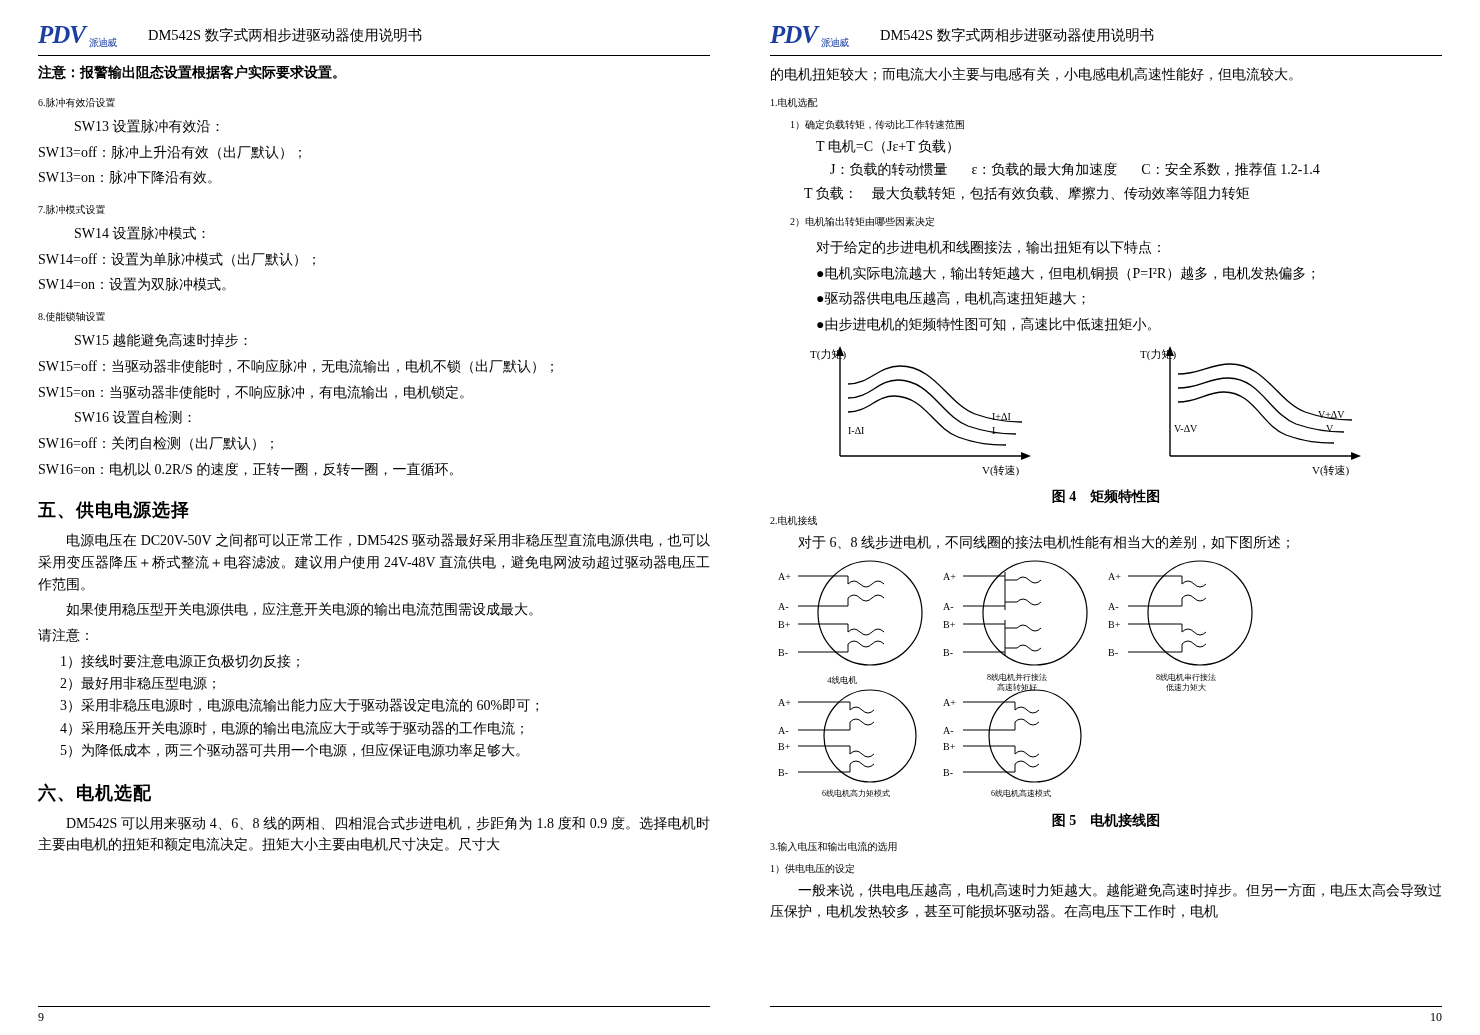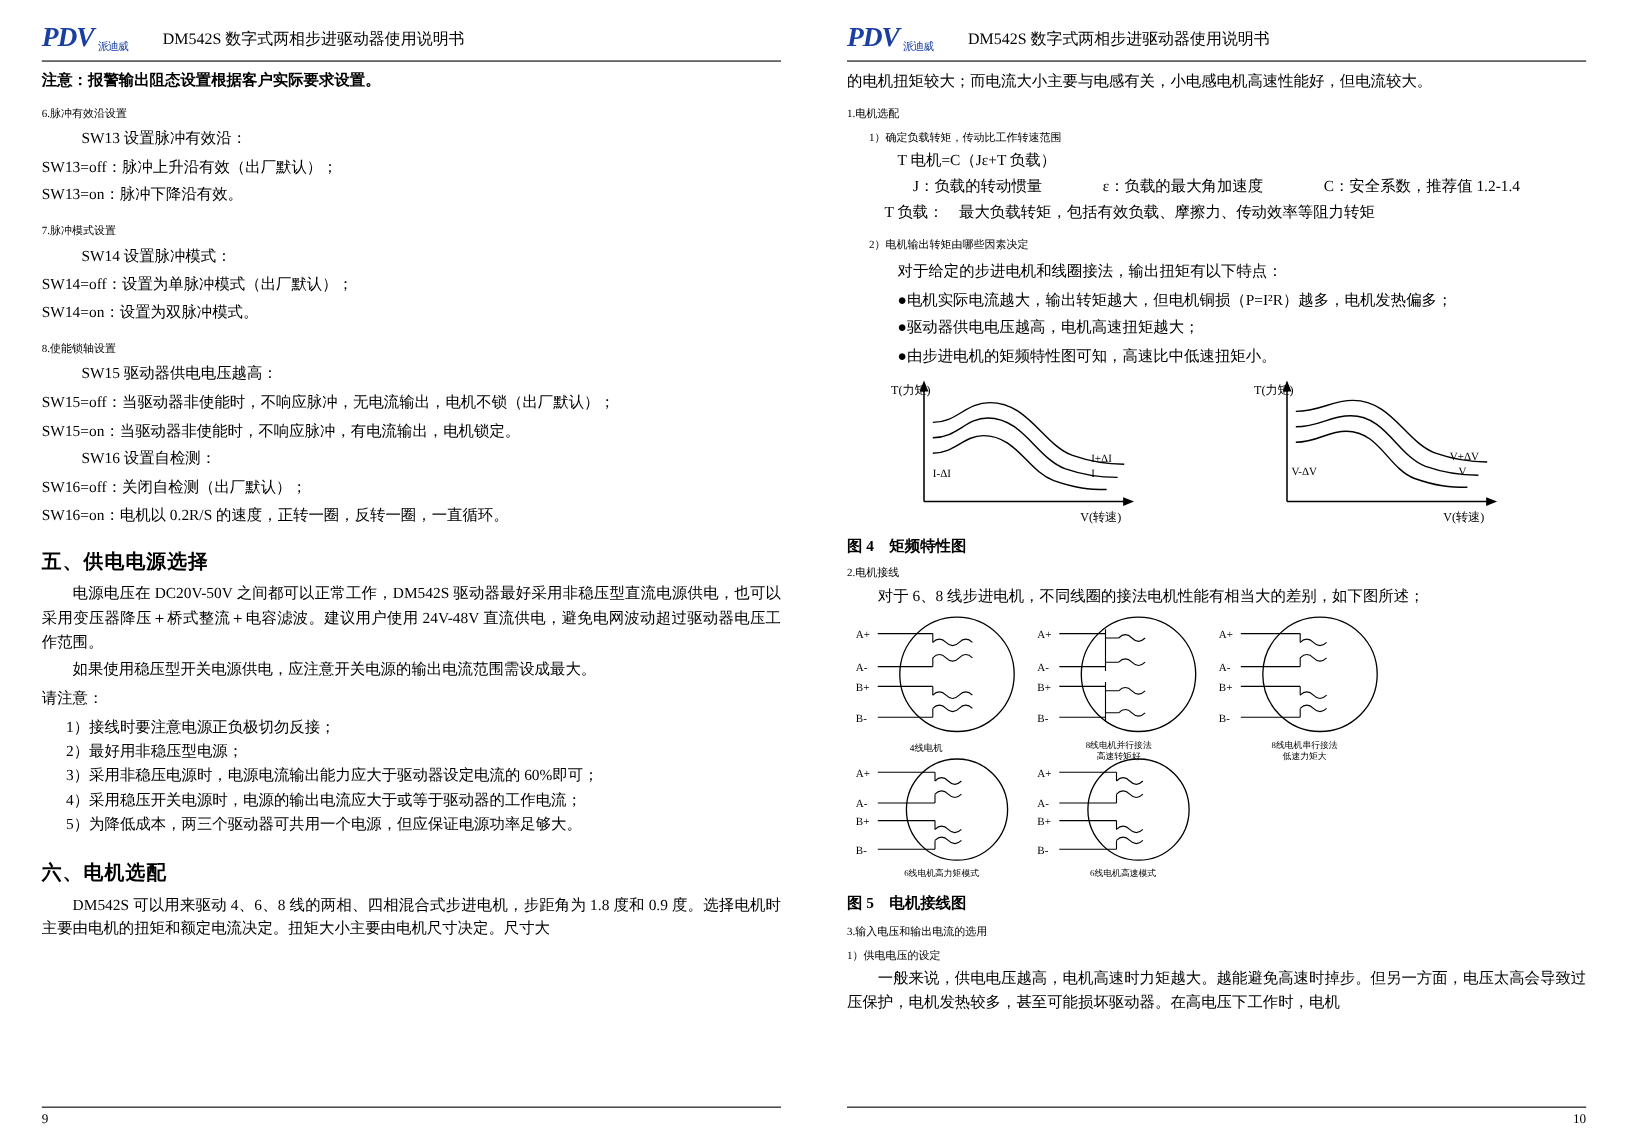--- a/index.html
+++ b/index.html
@@ -19,21 +19,21 @@
   .note{font-size:14px;font-weight:bold;margin:8px 0 2px 0;}
   h3.sec{font-size:10px;font-weight:normal;margin:14px 0 6px 0;}
   h2.big{font-size:18px;font-weight:bold;margin:18px 0 8px 0;letter-spacing:1px;}
   p.t{font-size:14px;margin:4px 0;line-height:1.55;}
   p.ind{text-indent:2em;}
   p.ind1{padding-left:36px;}
   .body-block{font-size:14px;line-height:1.62;text-align:justify;}
   .list li{font-size:14px;line-height:1.6;list-style:none;}
   ul.list{margin:2px 0 0 0;padding-left:22px;}
   .bullet{margin-left:20px;}
-  .fig-cap{text-align:left;font-size:14px;font-weight:bold;margin-top:4px;}
+  .fig-cap{text-align:center;font-size:14px;font-weight:bold;margin-top:4px;}
   svg{display:block;}
   .flexrow{display:flex;}
 </style>
 </head>
 <body>
 
 <div class="page left-page">
   <div class="hdr">
     <span class="logo"><span>PDV</span><span class="logo-cn">派迪威</span></span>
     <span class="hdr-title">DM542S 数字式两相步进驱动器使用说明书</span>
@@ -46,21 +46,21 @@
   <p class="t ind1">SW13 设置脉冲有效沿：</p>
   <p class="t">SW13=off：脉冲上升沿有效（出厂默认）；</p>
   <p class="t">SW13=on：脉冲下降沿有效。</p>
 
   <h3 class="sec">7.脉冲模式设置</h3>
   <p class="t ind1">SW14 设置脉冲模式：</p>
   <p class="t">SW14=off：设置为单脉冲模式（出厂默认）；</p>
   <p class="t">SW14=on：设置为双脉冲模式。</p>
 
   <h3 class="sec">8.使能锁轴设置</h3>
-  <p class="t ind1">SW15 驱动器供电电压越高：</p>
+  <p class="t ind1">SW15 越能避免高速时掉步：</p>
   <p class="t">SW15=off：当驱动器非使能时，不响应脉冲，无电流输出，电机不锁（出厂默认）；</p>
   <p class="t">SW15=on：当驱动器非使能时，不响应脉冲，有电流输出，电机锁定。</p>
 
   <p class="t ind1">SW16 设置自检测：</p>
   <p class="t">SW16=off：关闭自检测（出厂默认）；</p>
   <p class="t">SW16=on：电机以 0.2R/S 的速度，正转一圈，反转一圈，一直循环。</p>
 
   <h2 class="big">五、供电电源选择</h2>
   <p class="t ind body-block">电源电压在 DC20V-50V 之间都可以正常工作，DM542S 驱动器最好采用非稳压型直流电源供电，也可以采用变压器降压＋桥式整流＋电容滤波。建议用户使用 24V-48V 直流供电，避免电网波动超过驱动器电压工作范围。</p>
   <p class="t ind body-block">如果使用稳压型开关电源供电，应注意开关电源的输出电流范围需设成最大。</p>
@@ -87,21 +87,21 @@
     <span class="logo"><span>PDV</span><span class="logo-cn">派迪威</span></span>
     <span class="hdr-title">DM542S 数字式两相步进驱动器使用说明书</span>
   </div>
   <div class="hdr-rule"></div>
 
   <p class="t" style="margin-top:8px">的电机扭矩较大；而电流大小主要与电感有关，小电感电机高速性能好，但电流较大。</p>
 
   <h3 class="sec" style="margin-top:10px">1.电机选配</h3>
   <h3 class="sec" style="margin:8px 0 4px 20px">1）确定负载转矩，传动比工作转速范围</h3>
   <p class="t" style="margin-left:46px">T 电机=C（Jε+T 负载）</p>
-  <div class="flexrow" style="margin-left:60px;font-size:14px;gap:55px">
+  <div class="flexrow" style="margin-left:60px;font-size:14px;gap:24px">
     <span>J：负载的转动惯量</span>
     <span>ε：负载的最大角加速度</span>
     <span>C：安全系数，推荐值 1.2-1.4</span>
   </div>
   <p class="t" style="margin-left:34px">T 负载：　最大负载转矩，包括有效负载、摩擦力、传动效率等阻力转矩</p>
 
   <h3 class="sec" style="margin:10px 0 8px 20px">2）电机输出转矩由哪些因素决定</h3>
   <p class="t" style="margin-left:46px">对于给定的步进电机和线圈接法，输出扭矩有以下特点：</p>
   <p class="t bullet" style="margin-left:46px">●电机实际电流越大，输出转矩越大，但电机铜损（P=I²R）越多，电机发热偏多；</p>
   <p class="t bullet" style="margin-left:46px">●驱动器供电电压越高，电机高速扭矩越大；</p>

